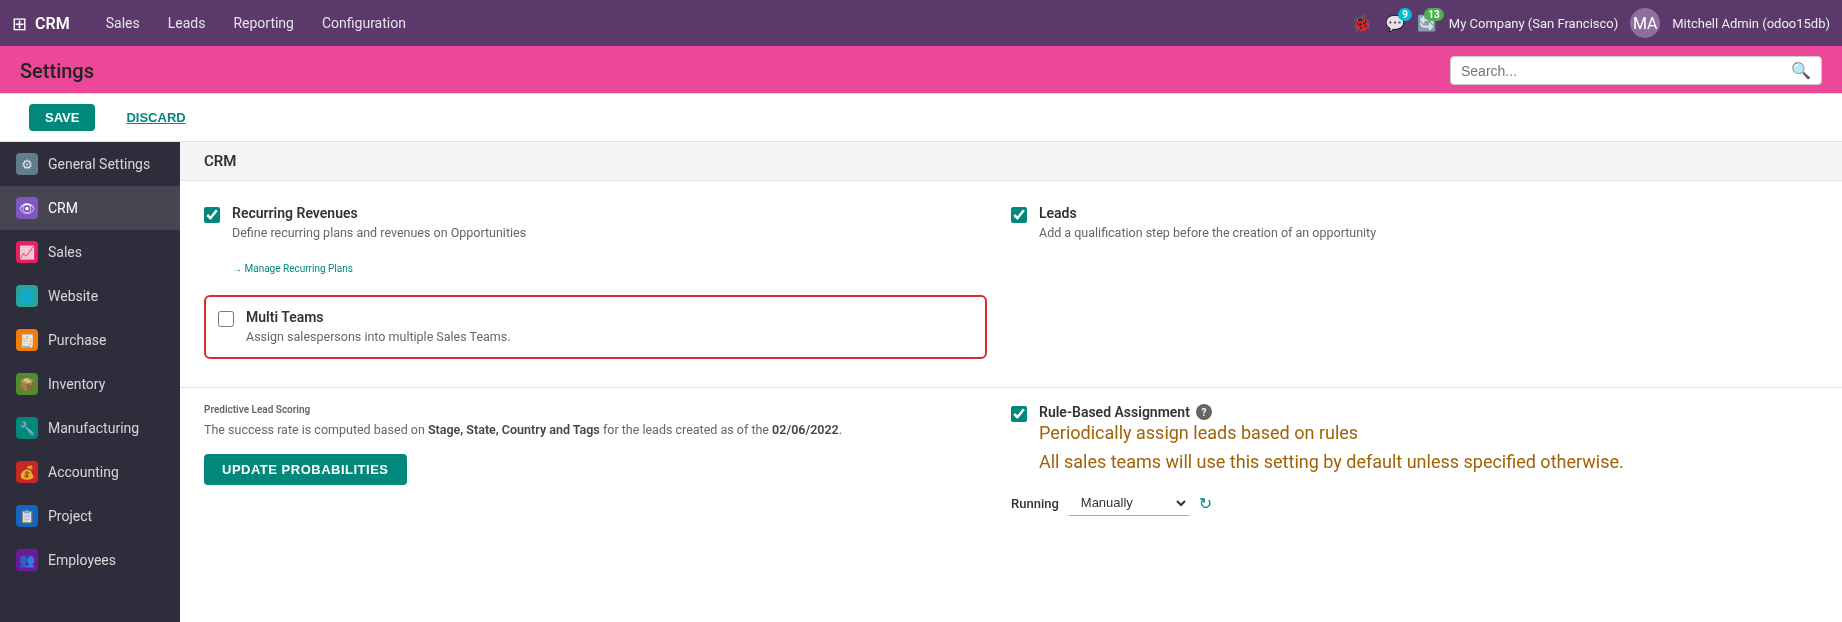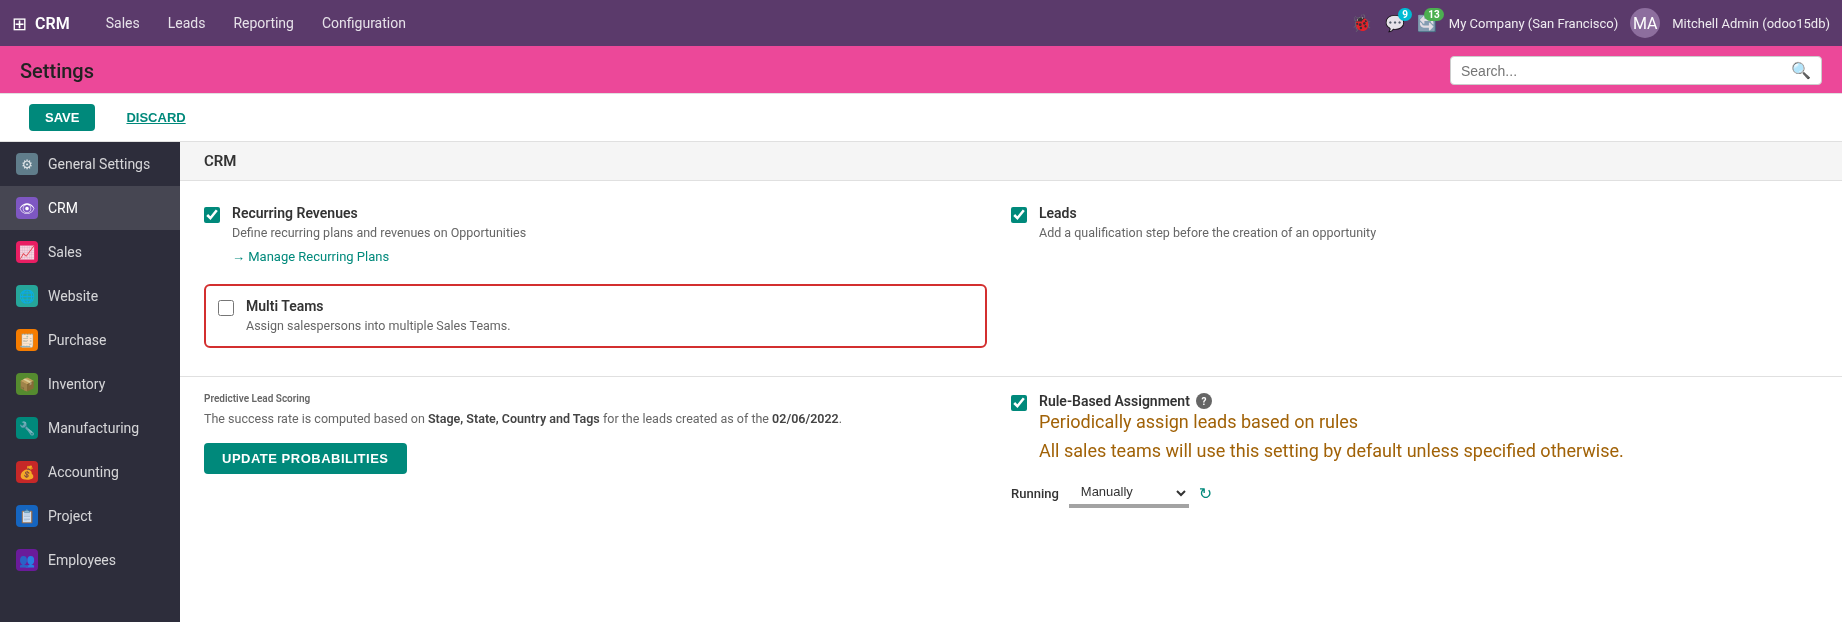--- a/index.html
+++ b/index.html
@@ -234,26 +234,26 @@
       font-size: 14px;
       margin-bottom: 3px;
     }
     .setting-desc {
       color: #666;
       font-size: 12.5px;
       line-height: 1.4;
     }
     .setting-link {
       color: #00897b;
-      font-size: 13px;
+      font-size: 10px;
       text-decoration: none;
       display: inline-flex;
       align-items: center;
       gap: 4px;
-      margin-top: 7px;
+      margin-top: 21px;
     }
     .pls-title {
       font-weight: 600;
       color: #666;
       font-size: 10px;
       margin-bottom: 6px;
     }
     .pls-desc {
       color: #666;
       font-size: 12.5px;
@@ -312,21 +312,21 @@
       gap: 10px;
       margin-top: 12px;
     }
     .running-label {
       font-size: 13px;
       color: #333;
       font-weight: 500;
     }
     .running-select {
       border: none;
-      border-bottom: 4px solid #a3a3a3;
+      border-bottom: 1px solid #a3a3a3;
       padding: 4px 8px;
       font-size: 13px;
       color: #333;
       background: transparent;
       cursor: pointer;
       outline: none;
       min-width: 120px;
     }
     .refresh-icon {
       color: #00897b;

